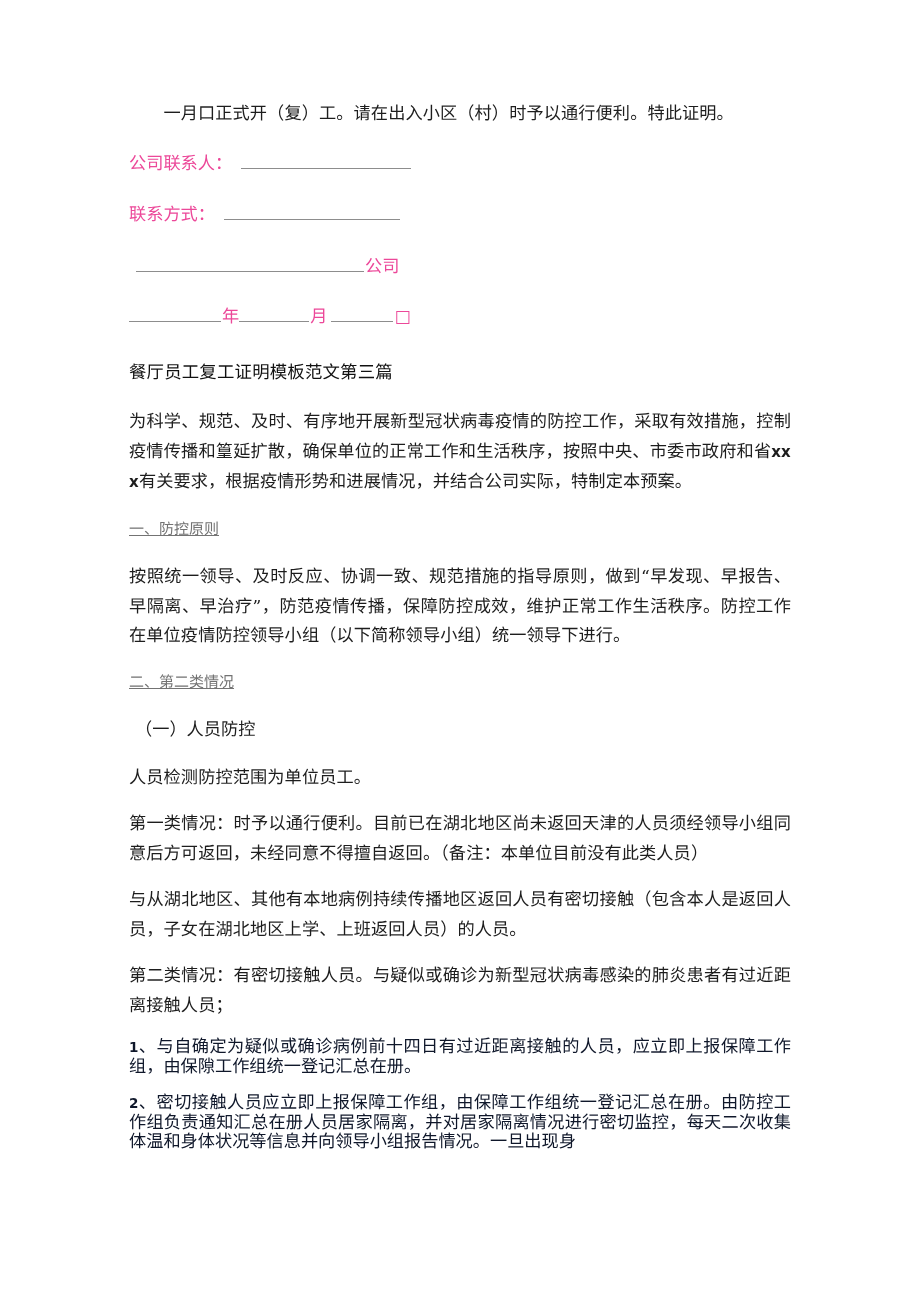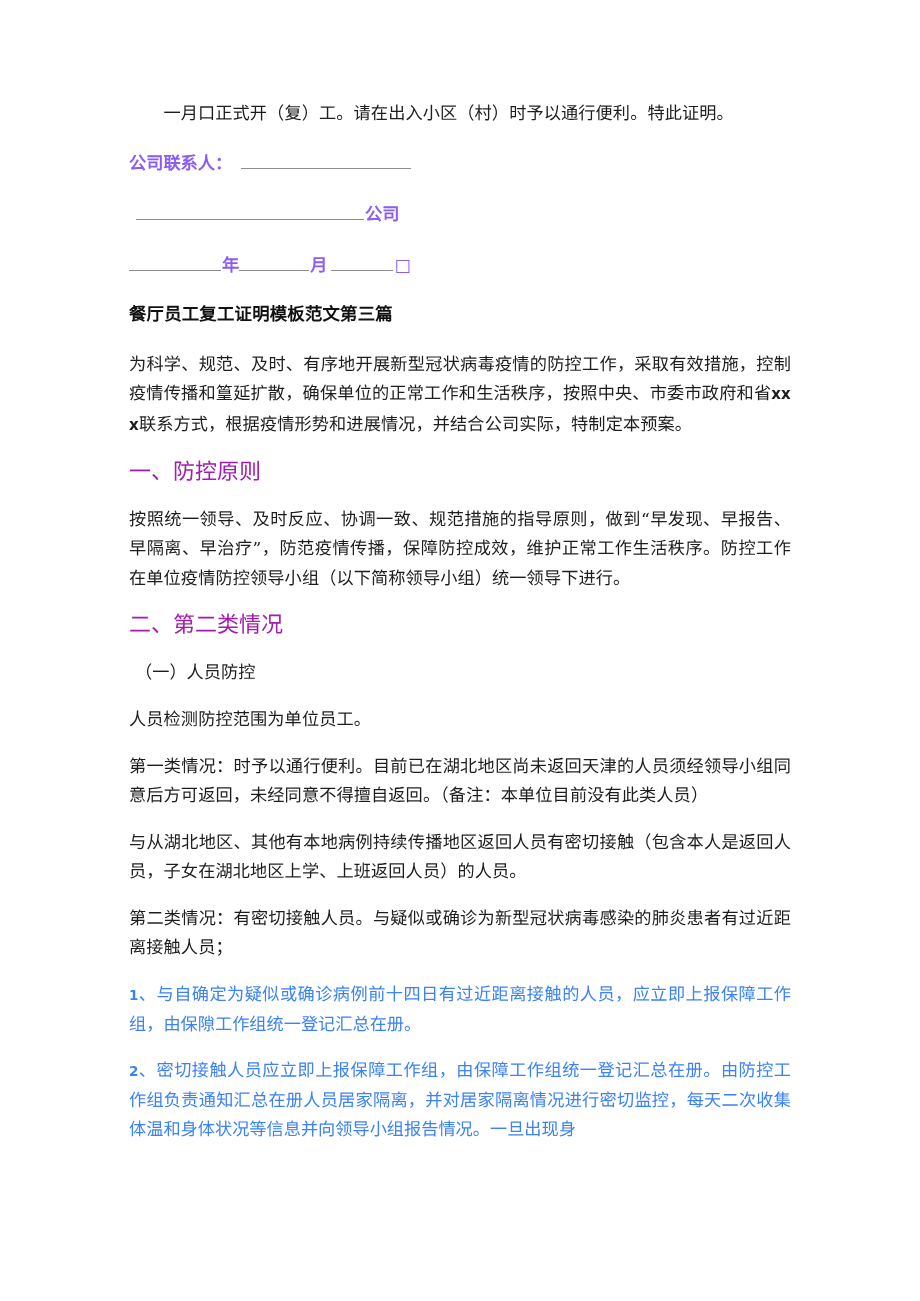--- a/index.html
+++ b/index.html
@@ -51,84 +51,84 @@
     text-indent: 2em;
     margin-bottom: 20px;
   }
 
   
   .form-row {
     font-size: 17.2px;
     line-height: 29.5px;
     margin: 0 0 22px 0;
     white-space: nowrap;
-    color: #8b5cf6;
-    font-weight: bold;
+    color: #ec4899;
   }
   .form-row .label { }
 
   .blank {
     display: inline-block;
     border-bottom: 1px solid #8d8d8d;
     height: 17px;
     vertical-align: baseline;
     margin: 0 1px;
   }
   .blank.w-contact   { width: 170px; margin-left: 9px; }
   .blank.w-phone     { width: 176px; margin-left: 9px; }
   .blank.w-company   { width: 228px; margin-left: 0; }
   .blank.w-year      { width: 92px;  margin-left: 0; }
   .blank.w-month     { width: 70px;  margin-left: 0; }
   .blank.w-day       { width: 62px;  margin-left: 4px; }
 
   .company-row { margin-left: 7px; margin-bottom: 21px; }
-  .date-row { margin-left: 0; margin-bottom: 20px; }
+  .date-row { margin-left: 0; margin-bottom: 26px; }
 
   .unitbox { }
 
   
   .doc-heading {
     font-size: 17.4px;
     line-height: 29.5px;
-    font-weight: bold;
+    font-weight: normal;
     margin: 0 0 20px 0;
     letter-spacing: 0.2px;
     color: #111111;
   }
 
   .section-heading {
-    font-size: 22px;
+    font-size: 15px;
     line-height: 29.5px;
     margin: 0 0 18px 0;
-    color: #a21caf;
+    color: #737373;
+    text-decoration: underline;
   }
 
   .sub-heading {
     font-size: 17.2px;
     line-height: 29.5px;
     margin: 16px 0 18px 0;
     color: #1d1d1d;
     text-indent: 0.35em;
   }
 
   .bold-inline {
     font-family: "DejaVu Sans", "Liberation Sans", sans-serif;
     font-weight: bold;
     font-size: 15px;
     letter-spacing: 0.2px;
   }
 
   
   .num-para {
     font-size: 17.2px;
-    line-height: 29px;
+    line-height: 19px;
     text-align: justify;
     text-justify: inter-ideograph;
     margin: 0 0 17px 0;
-    color: #3b82f6;
+    color: #0f172a;
     word-break: break-all;
   }
   .num-marker {
     font-family: "DejaVu Sans", "Liberation Sans", sans-serif;
     font-weight: bold;
     font-size: 13.5px;
     vertical-align: baseline;
     letter-spacing: 0;
   }
 </style>
@@ -137,32 +137,35 @@
 
 <div class="page">
   <div class="content">
 
     <p class="para first">一月口正式开（复）工。请在出入小区（村）时予以通行便利。特此证明。</p>
 
     <div class="form-row">
       <span class="label">公司联系人：</span><span class="blank w-contact"></span>
     </div>
 
+    <div class="form-row">
+      <span class="label">联系方式：</span><span class="blank w-phone"></span>
+    </div>
 
     <div class="form-row company-row">
       <span class="blank w-company"></span><span class="label">公司</span>
     </div>
 
     <div class="form-row date-row">
       <span class="blank w-year"></span><span class="label">年</span><span class="blank w-month"></span><span class="label">月</span><span class="blank w-day"></span><span class="label unitbox">□</span>
     </div>
 
     <p class="doc-heading">餐厅员工复工证明模板范文第三篇</p>
 
-    <p class="para"><span>为科学、规范、及时、有序地开展新型冠状病毒疫情的防控工作，采取有效措施，控制疫情传播和篁延扩散，确保单位的正常工作和生活秩序，按照中央、市委市政府和省</span><span class="bold-inline">xxx</span><span>联系方式，根据疫情形势和进展情况，并结合公司实际，特制定本预案。</span></p>
+    <p class="para"><span>为科学、规范、及时、有序地开展新型冠状病毒疫情的防控工作，采取有效措施，控制疫情传播和篁延扩散，确保单位的正常工作和生活秩序，按照中央、市委市政府和省</span><span class="bold-inline">xxx</span><span>有关要求，根据疫情形势和进展情况，并结合公司实际，特制定本预案。</span></p>
 
     <p class="section-heading">一、防控原则</p>
 
     <p class="para">按照统一领导、及时反应、协调一致、规范措施的指导原则，做到“早发现、早报告、早隔离、早治疗”，防范疫情传播，保障防控成效，维护正常工作生活秩序。防控工作在单位疫情防控领导小组（以下简称领导小组）统一领导下进行。</p>
 
     <p class="section-heading">二、第二类情况</p>
 
     <p class="sub-heading">（一）人员防控</p>
 
     <p class="para">人员检测防控范围为单位员工。</p>

